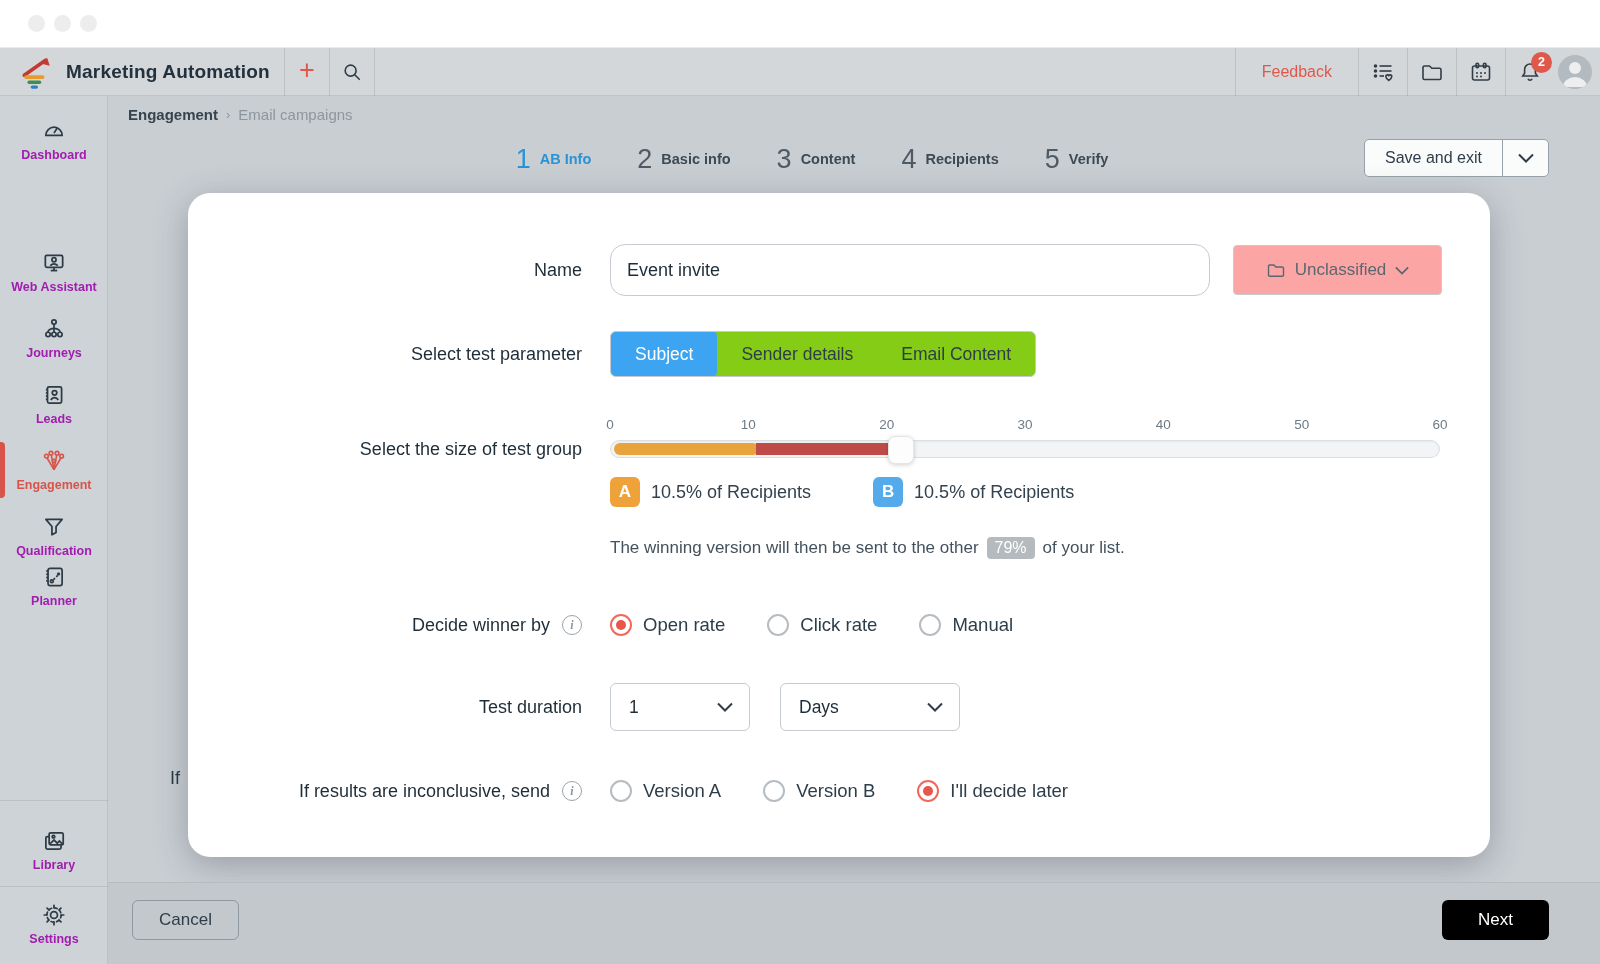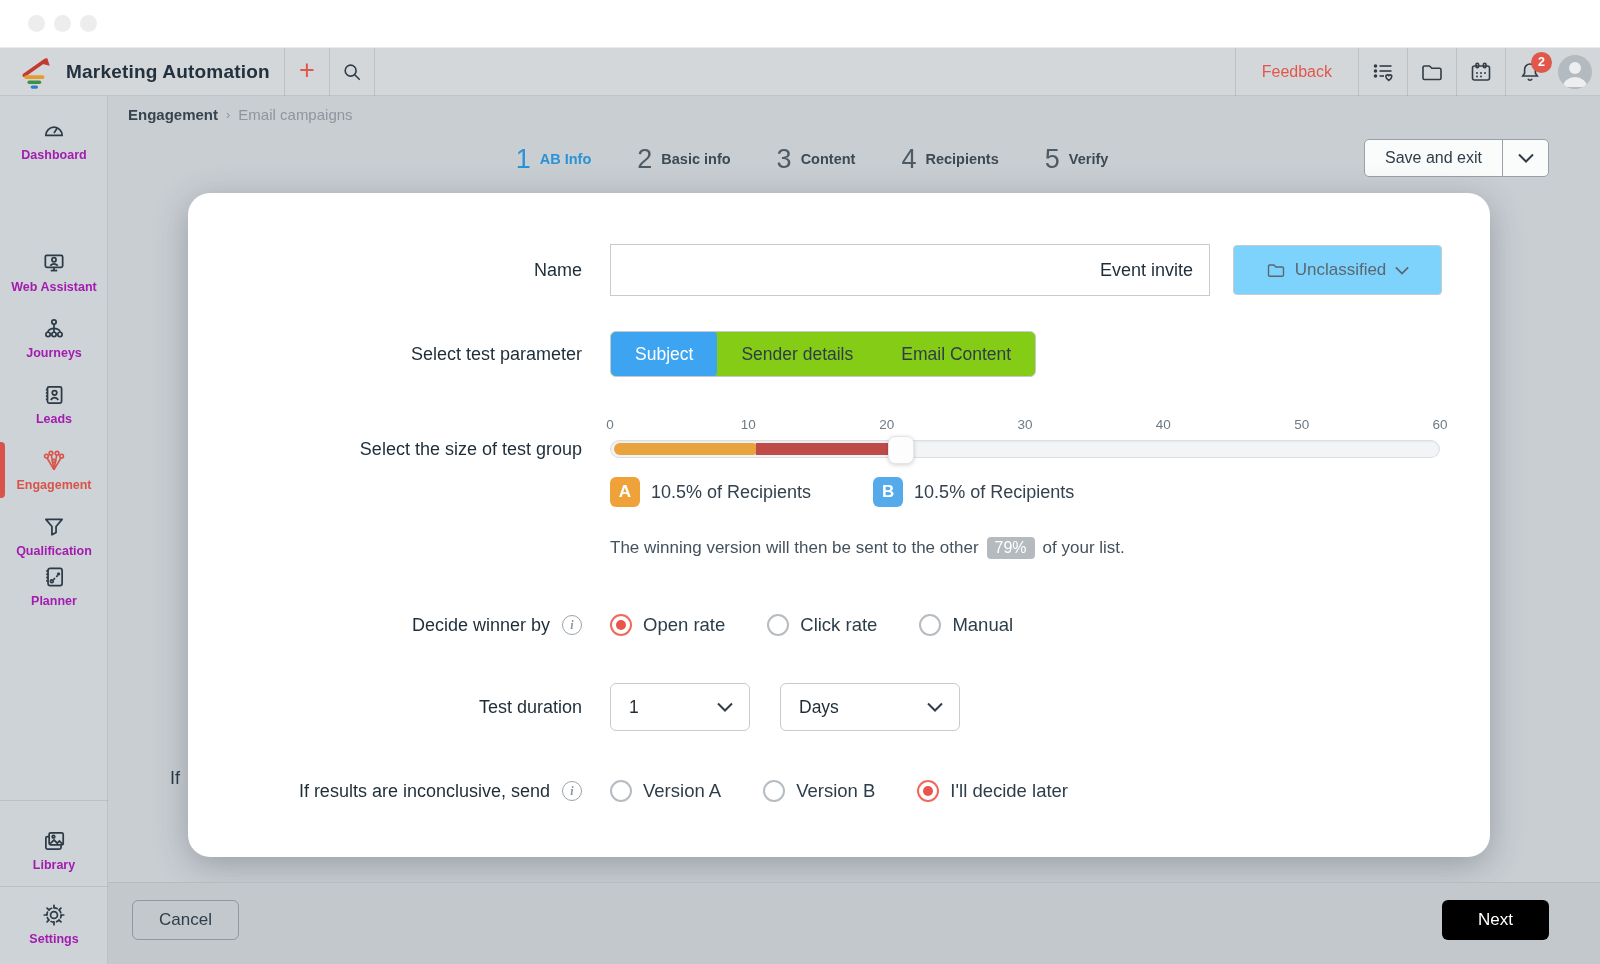--- a/index.html
+++ b/index.html
@@ -49,22 +49,22 @@
   .save-exit .se-main { padding:0 20px; display:flex; align-items:center; font-size:16px; color:#2e3d49; cursor:pointer; }
   .save-exit .se-caret { width:46px; border-left:1px solid #97a1a9; display:flex; align-items:center; justify-content:center; cursor:pointer; }
 
   
   .modal { position:absolute; left:80px; top:97px; width:1302px; height:664px; background:#ffffff; border-radius:22px; box-shadow:0 8px 34px rgba(40,50,60,0.30); }
   .mrow { position:absolute; left:0; width:100%; display:flex; align-items:center; }
   .row-label { width:394px; flex-shrink:0; display:flex; align-items:center; justify-content:flex-end; gap:12px; font-size:18px; color:#1f2d38; text-align:right; }
   .ctrl { margin-left:28px; display:flex; align-items:center; }
 
   .row-name { top:51px; height:52px; }
-  .name-input { width:600px; height:52px; border:1px solid #c5cbd0; border-radius:0; font-size:18px; color:#1f2d38; padding:0 16px; font-family:inherit; background:#fff;text-align:right; }
-  .folder-box { margin-left:23px; width:209px; height:50px; border:1px solid #c5cbd0; border-radius:4px; display:flex; align-items:center; justify-content:center; gap:9px; color:#5b6770; font-size:17px; cursor:pointer; background:#7dd3fc; }
+  .name-input { width:600px; height:52px; border:1px solid #c5cbd0; border-radius:15px; font-size:18px; color:#1f2d38; padding:0 16px; font-family:inherit; background:#fff; }
+  .folder-box { margin-left:23px; width:209px; height:50px; border:1px solid #c5cbd0; border-radius:4px; display:flex; align-items:center; justify-content:center; gap:9px; color:#5b6770; font-size:17px; cursor:pointer; background:#fca5a5; }
 
   .row-param { top:138px; height:46px; }
   .tab-group { display:flex; align-items:center; border:1px solid #c4cacf; border-radius:6px; background:#84cc16; height:46px; overflow:hidden; }
   .tab { padding:0 24px; height:46px; display:flex; align-items:center; font-size:17.5px; color:#2e3d49; cursor:pointer; }
   .tab.selected { background:#3ca4f0; color:#fff; border-radius:5px; }
 
   .row-size { top:238px; height:36px; }
   .slider-wrap { margin-left:28px; position:relative; width:830px; height:36px; }
   .tick { position:absolute; top:-14px; transform:translateX(-50%); font-size:13.5px; color:#6e7a83; }
   .track { position:absolute; left:0; top:9px; width:830px; height:18px; border:1px solid #dcdfe2; border-radius:10px; background:#f3f4f5; box-shadow:inset 0 1px 2px rgba(0,0,0,0.05); cursor:pointer; }

